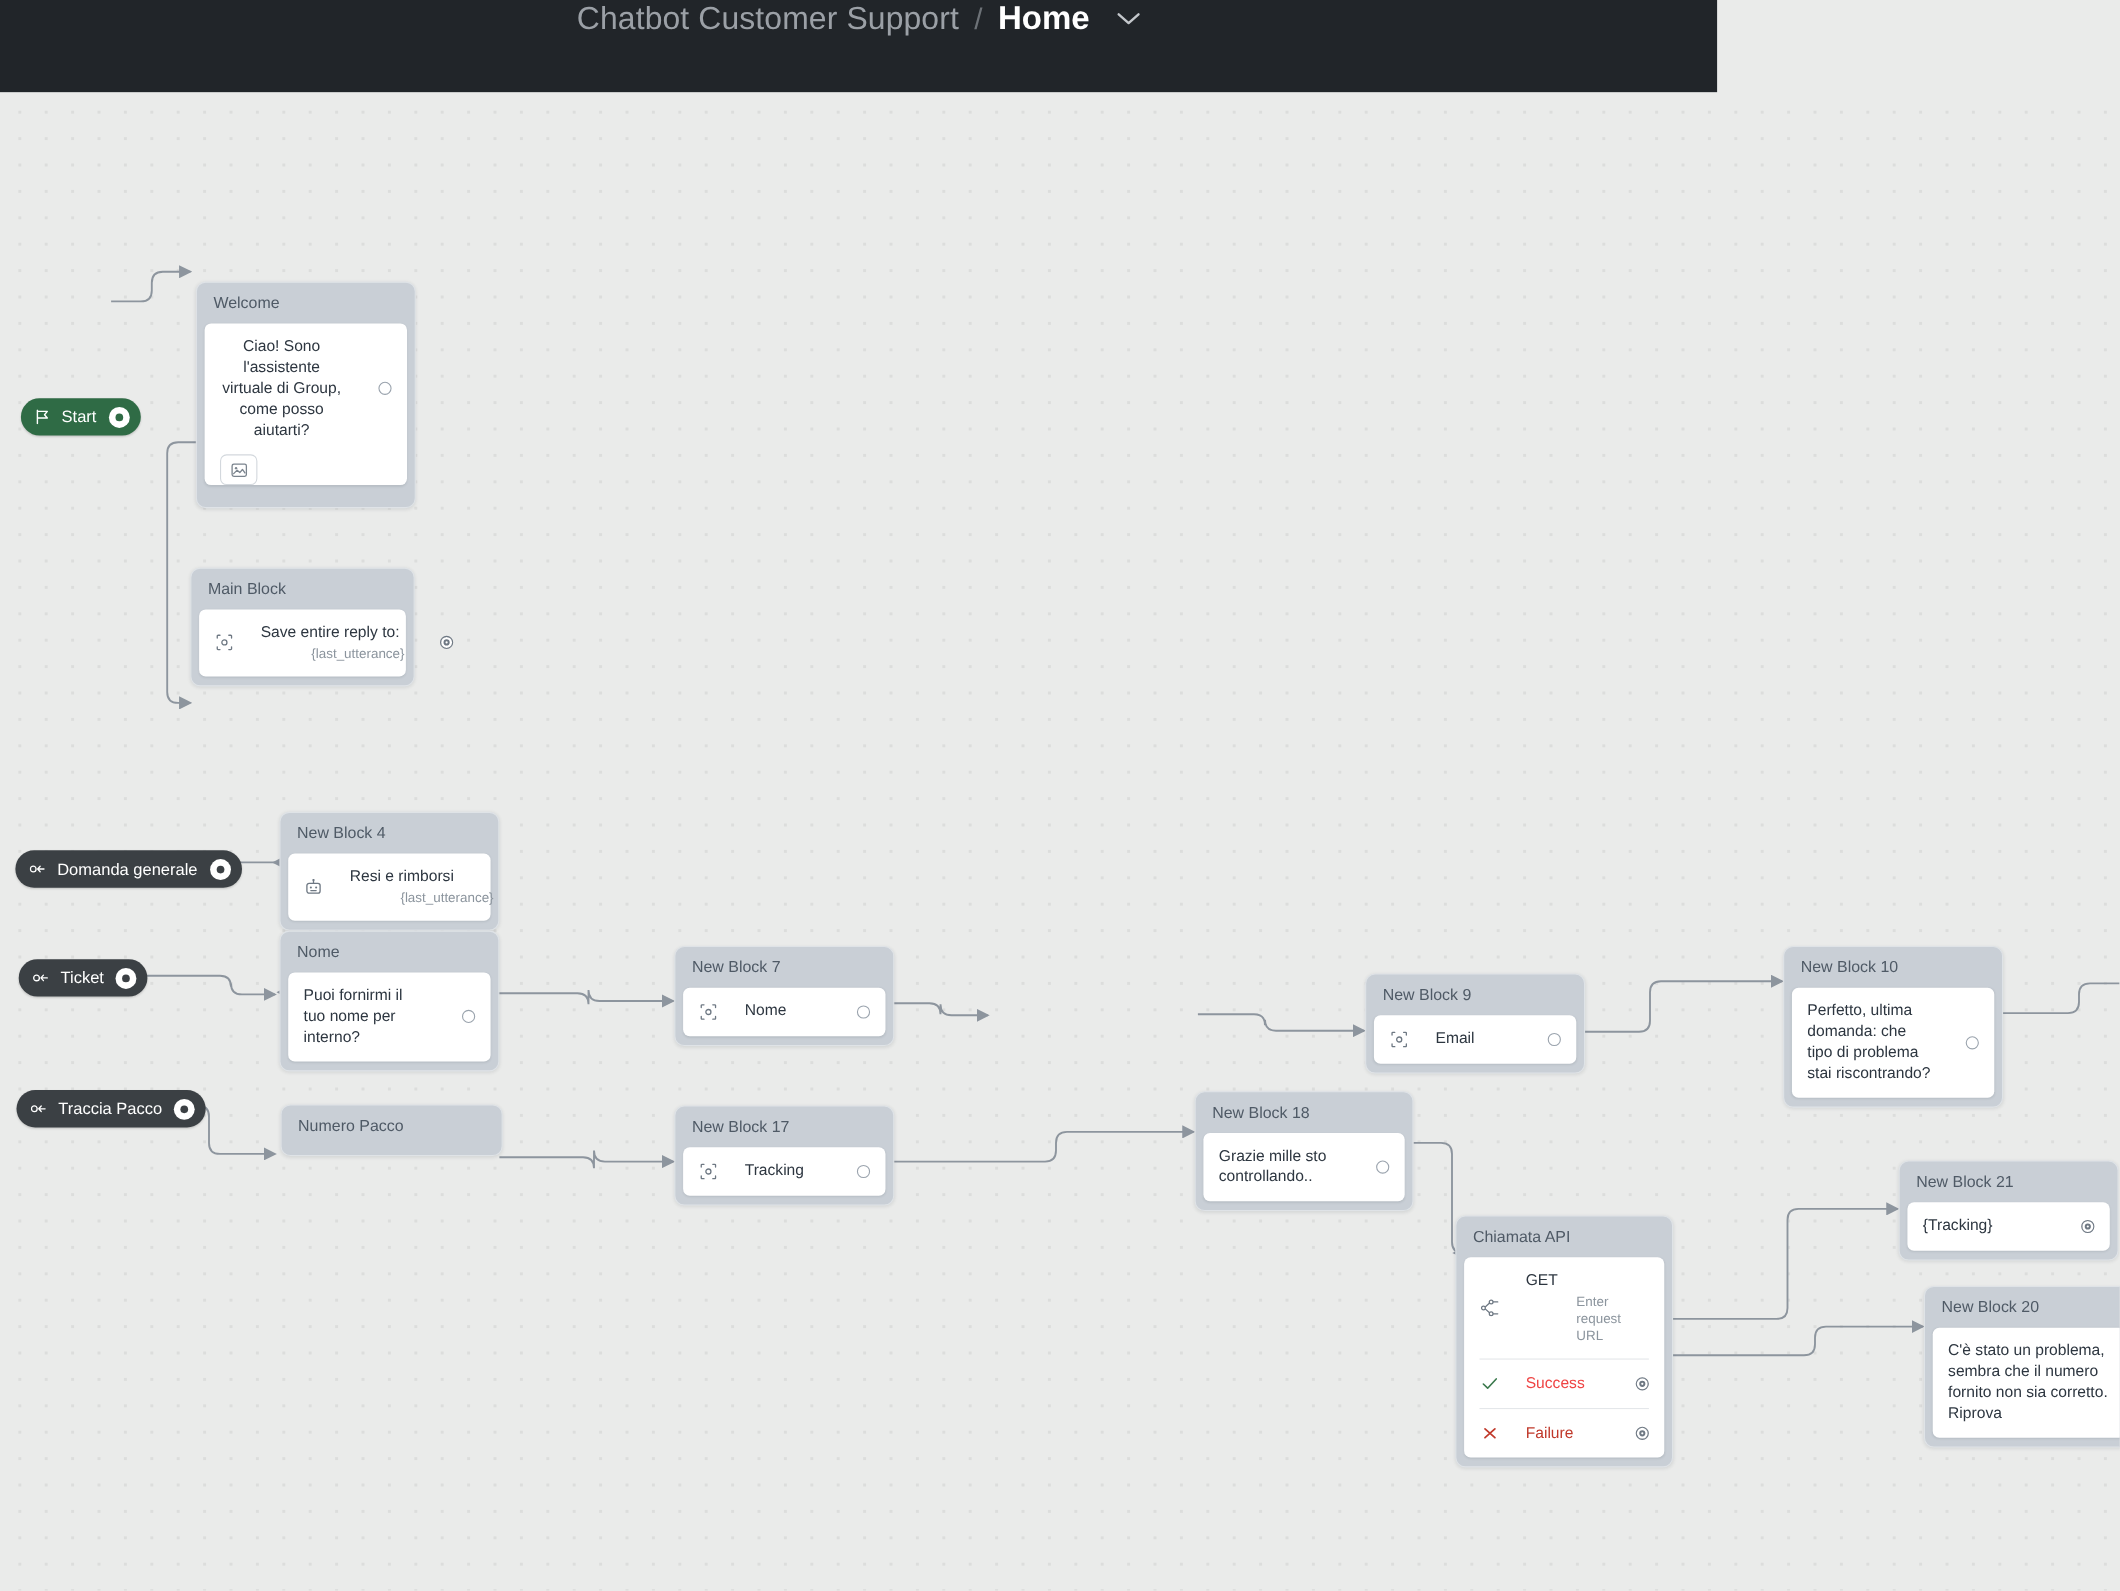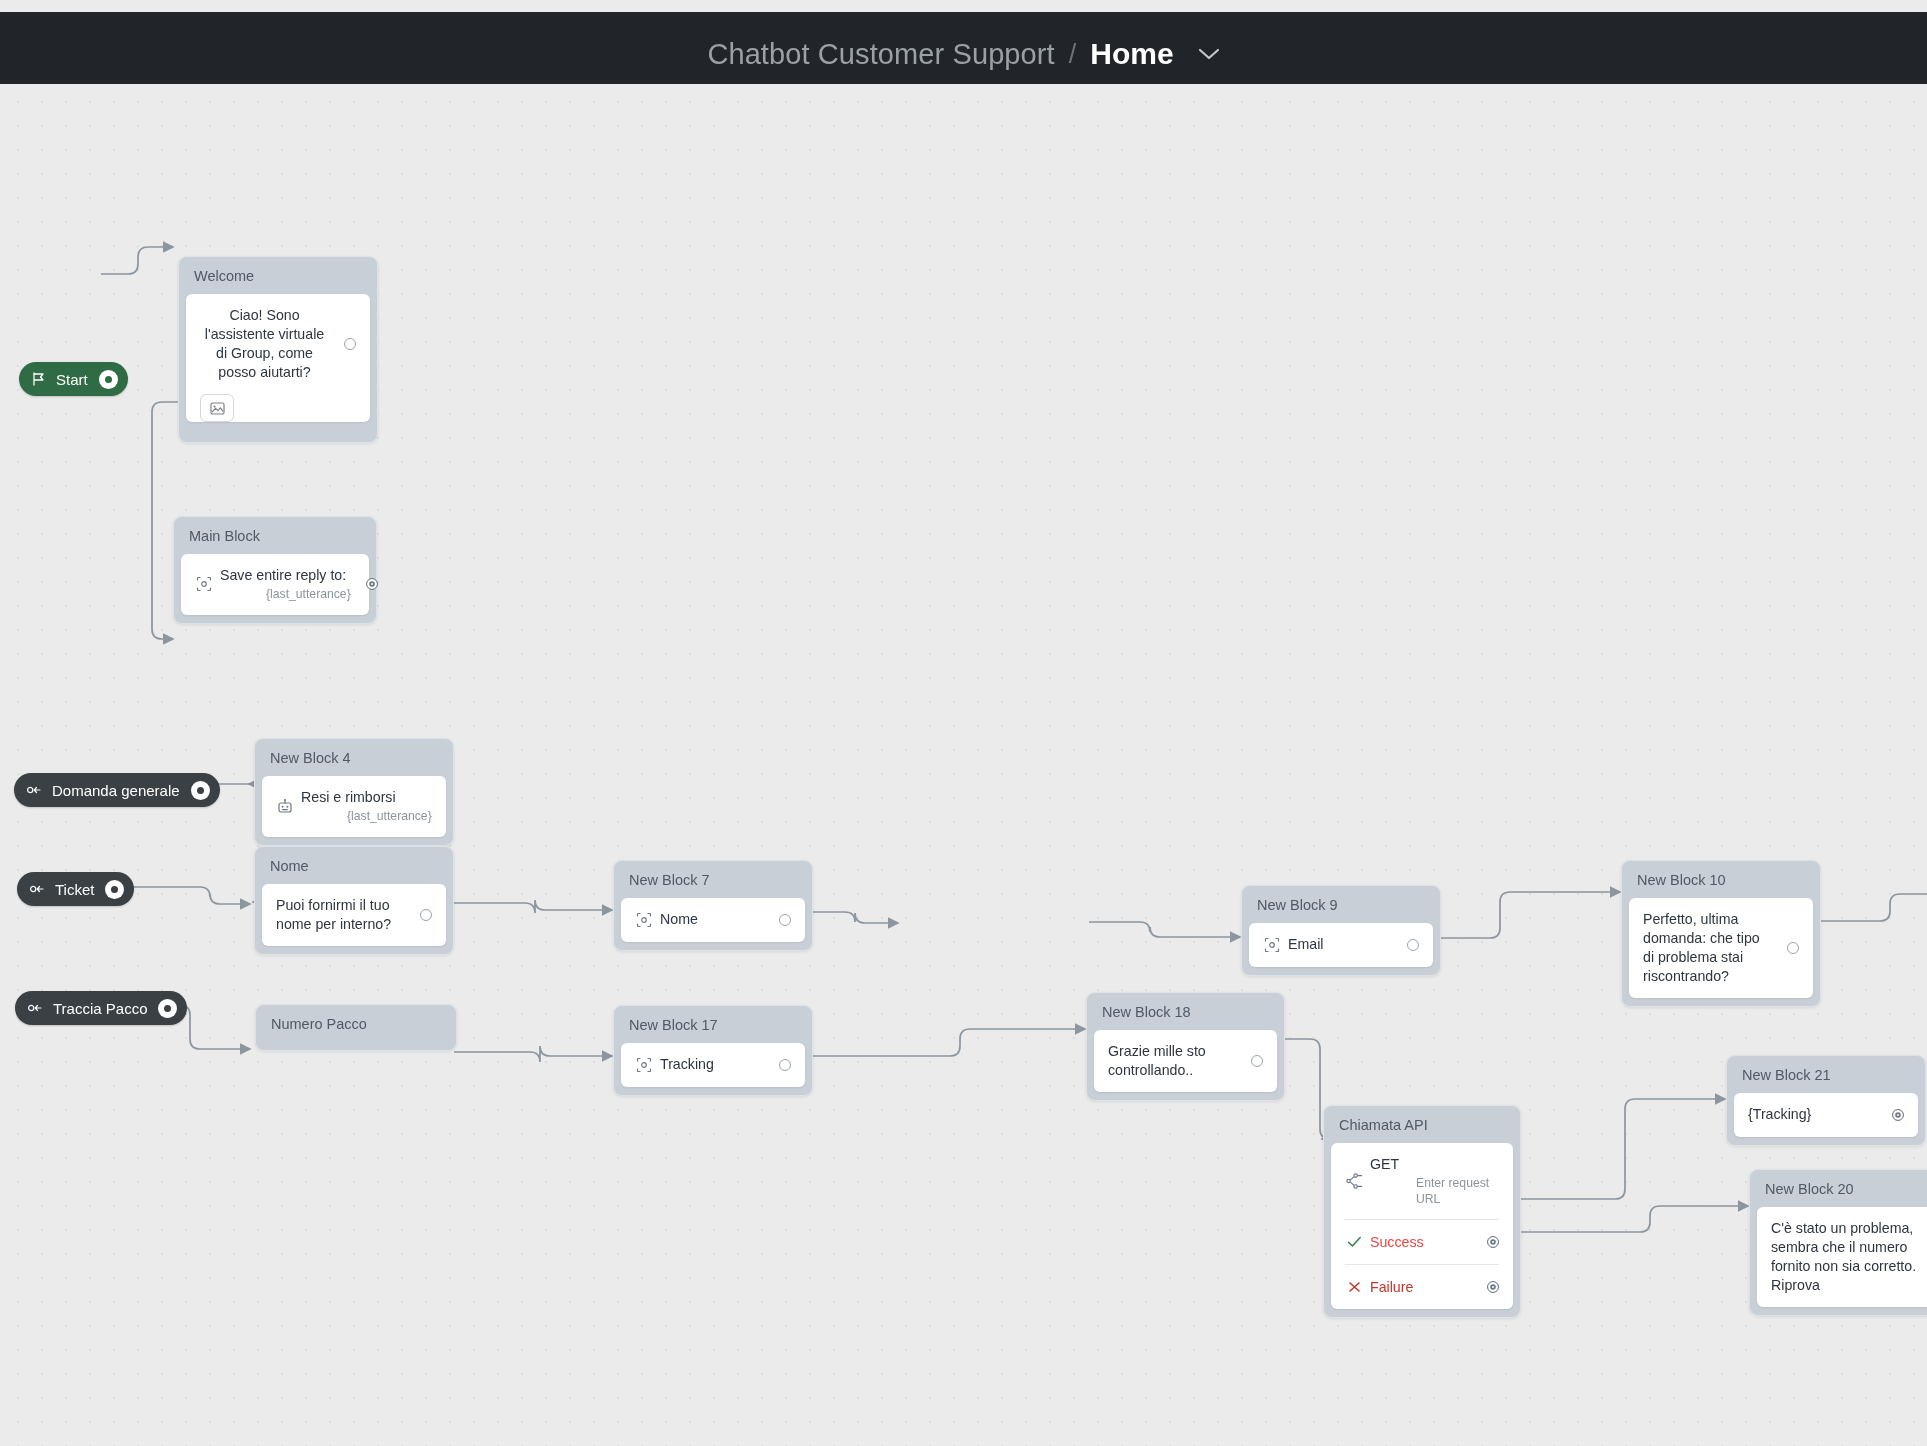--- a/index.html
+++ b/index.html
@@ -5,24 +5,24 @@
   * { box-sizing: border-box; margin: 0; padding: 0; }
   html, body {
     width: 1927px; height: 1446px;
     font-family: "Liberation Sans", sans-serif;
     background: #eaebea;
     overflow: hidden;
   }
 
   
   .topbar {
-    position: absolute; top: 12px; left: 0;
-    width: 1927px; height: 84px;
+    position: absolute; top: 0; left: 0;
+    width: 1561px; height: 84px;
     background: #212529;
-    display: flex; align-items: center; justify-content: center;
+    display: flex; align-items: flex-start; justify-content: center;
   }
   .breadcrumb { display: flex; align-items: center; gap: 14px; }
   .bc-project { font-size: 29px; color: #9ba0a6; letter-spacing: .1px; }
   .bc-sep     { font-size: 27px; color: #6d7277; }
   .bc-current { font-size: 30px; color: #ffffff; font-weight: 600; }
   .bc-caret   { margin-left: 10px; display: inline-block; }
   .bc-caret svg { display: block; }
 
   
   .canvas {
@@ -70,21 +70,21 @@
   }
   .node-title {
     font-size: 14.5px; color: #4f5a66; font-weight: 500;
     padding: 5px 8px 10px 8px; line-height: 1;
   }
   .node-body {
     background: #ffffff; border-radius: 6px;
     box-shadow: 0 1px 2px rgba(40,50,60,.10);
   }
   .step {
-    display: flex; align-items: center; gap: 7px;
+    display: flex; align-items: center; gap: 24px;
     padding: 12px 14px; position: relative;
     min-height: 44px;
   }
   .step-ico { flex: 0 0 auto; display: flex; align-items: center; justify-content: center; width: 18px; }
   .step-ico svg { display: block; }
   .step-txt { font-size: 14.2px; color: #2d3640; line-height: 1.35; flex: 1 1 auto; }
   .step-sub { font-size: 12.2px; color: #8b949d; line-height: 1.3; margin-top: 2px; margin-left: 46px; }
   .step-center { text-align: center; }
   .port {
     width: 12px; height: 12px; border-radius: 50%;

